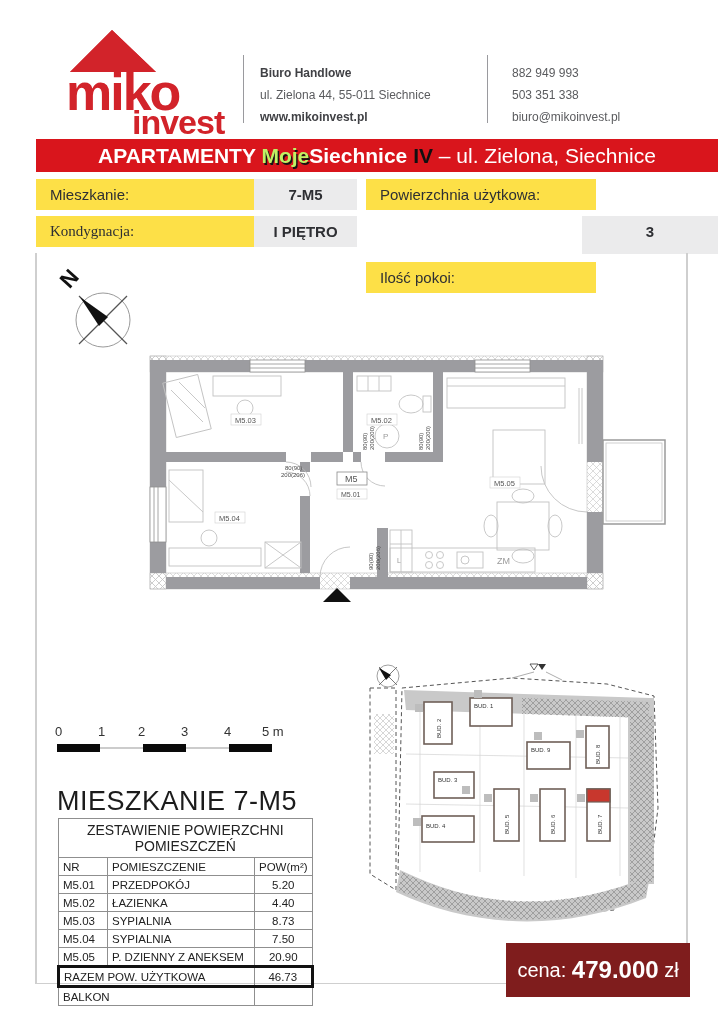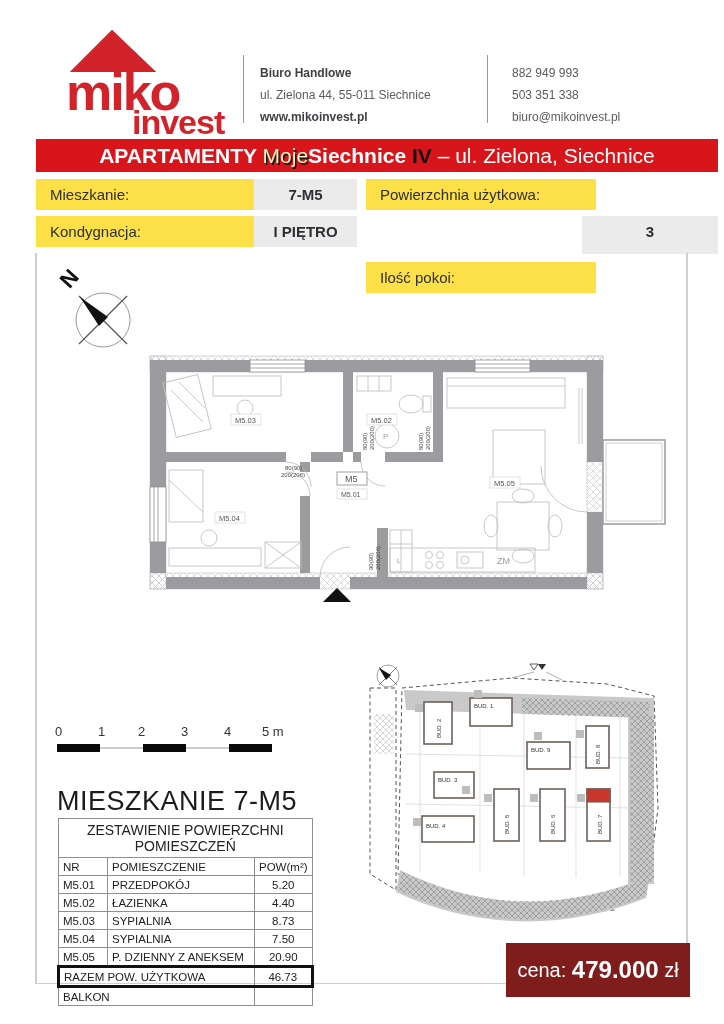--- a/index.html
+++ b/index.html
@@ -10,21 +10,21 @@
   
   .hdr-col{position:absolute;top:62px;line-height:22px;font-size:12px;color:#5a5b5e;}
   .hdr-col .b{font-weight:bold;color:#404145;}
   .vdiv{position:absolute;width:1px;background:#9a9a9e;}
 
   
   .banner{position:absolute;left:36px;top:139px;width:682px;height:33px;background:#d9151c;
           color:#fff;display:flex;align-items:center;justify-content:center;
           font-size:21px;white-space:pre;}
   .banner .bold{font-weight:bold;}
-  .banner .moje{font-weight:normal;color:#fef9c3;text-shadow:1.5px 1.5px 0 #141414;}
+  .banner .moje{font-weight:bold;color:#bef264;text-shadow:1.5px 1.5px 0 #141414;}
   .banner .iv{font-weight:bold;color:#101010;}
 
   
   .cell{position:absolute;height:31px;display:flex;align-items:center;font-size:15px;color:#2e2f33;}
   .cell.lab{background:#fde047;padding-left:14px;}
   .cell.val{background:#ebebec;justify-content:center;font-weight:bold;}
 
   
   .frameline{position:absolute;background:#cfcfcf;}
 
@@ -74,21 +74,21 @@
 </div>
 
 <div class="banner">
   <span class="bold">APARTAMENTY </span><span class="moje">Moje</span><span class="bold">Siechnice </span><span class="iv">IV</span><span> – ul. Zielona, Siechnice</span>
 </div>
 
 <div class="cell lab" style="left:36px;top:179px;width:218px;">Mieszkanie:</div>
 <div class="cell val" style="left:254px;top:179px;width:103px;">7-M5</div>
 <div class="cell lab" style="left:366px;top:179px;width:216px;">Powierzchnia użytkowa:</div>
 <div class="cell val" style="left:582px;top:179px;width:136px;margin-top:44px;">46,73 m²</div>
-<div class="cell lab" style="left:36px;top:216px;width:218px;">Kondygnacja:</div>
+<div class="cell lab" style="left:36px;top:216px;width:218px;font-family:Liberation Serif, serif;">Kondygnacja:</div>
 <div class="cell val" style="left:254px;top:216px;width:103px;">I PIĘTRO</div>
 <div class="cell lab" style="left:366px;top:216px;width:216px;margin-top:46px;">Ilość pokoi:</div>
 <div class="cell val" style="left:582px;top:216px;width:136px;">3</div>
 
 <div class="frameline" style="left:35px;top:253px;width:2px;height:731px;"></div>
 <div class="frameline" style="left:686px;top:253px;width:2px;height:731px;"></div>
 <div class="frameline" style="left:36px;top:983px;width:470px;height:1px;"></div>
 
 <div class="abs" style="left:55px;top:265px;">
   <svg width="90" height="100" viewBox="0 0 90 100">

